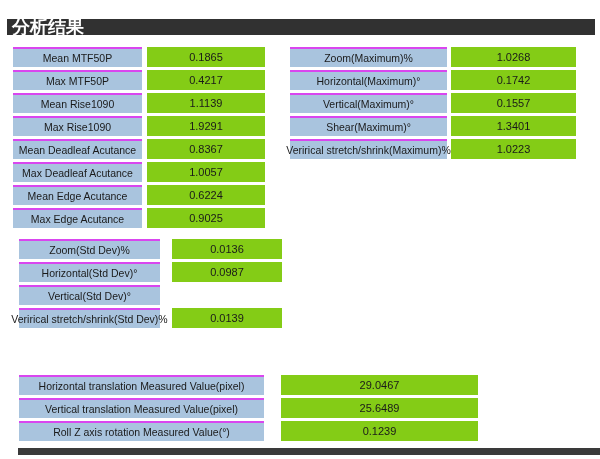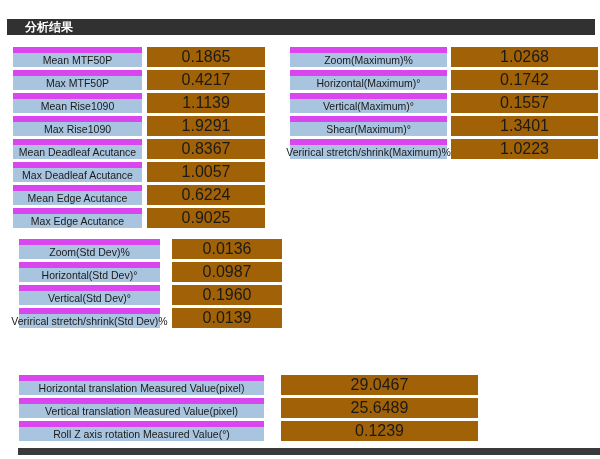--- a/index.html
+++ b/index.html
@@ -6,45 +6,45 @@
   #screen{
     position:relative;
     width:600px;height:459px;
     background:#ffffff;
     font-family:"Liberation Sans",sans-serif;
     overflow:hidden;
   }
   .panel-title{
     position:absolute;left:7px;top:19px;width:588px;height:16px;
     background:#313131;color:#ffffff;
-    font-size:12px;font-weight:bold;line-height:16px;
-    padding-left:18px;box-sizing:border-box;
+    font-size:18px;font-weight:bold;line-height:16px;
+    padding-left:5px;box-sizing:border-box;
     white-space:nowrap;
   }
   .group{position:absolute;}
   .metric-row{display:flex;height:20px;margin-bottom:3px;}
   .cell-label{
     background:#a9c4de;color:#1a1a1a;
     display:flex;align-items:center;justify-content:center;
     font-size:10.5px;white-space:nowrap;overflow:visible;
-    border-top:6px solid #d946ef;box-sizing:border-box;
+    border-top:2px solid #d946ef;box-sizing:border-box;
     flex:0 0 auto;
   }
   .cell-value{
-    background:#a16207;color:#1a1a1a;
+    background:#84cc16;color:#1a1a1a;
     display:flex;align-items:center;justify-content:center;
-    font-size:16px;white-space:nowrap;
+    font-size:11px;white-space:nowrap;
     flex:0 0 auto;
   }
   .g-left{left:13px;top:47px;}
   .g-left .cell-label{width:129px;margin-right:5px;}
   .g-left .cell-value{width:118px;}
   .g-right{left:290px;top:47px;}
   .g-right .cell-label{width:157px;margin-right:4px;}
-  .g-right .cell-value{width:147px;}
+  .g-right .cell-value{width:125px;}
   .g-std{left:19px;top:239px;}
   .g-std .cell-label{width:141px;margin-right:12px;}
   .g-std .cell-value{width:110px;}
   .g-meas{left:19px;top:375px;}
   .g-meas .cell-label{width:245px;margin-right:17px;}
   .g-meas .cell-value{width:197px;}
   .bottom-bar{
     position:absolute;left:18px;top:448px;width:582px;height:7px;
     background:#3a3a3a;
   }
@@ -131,21 +131,20 @@
     <div class="cell-value">0.0136</div>
   </div>
 
   <div class="metric-row">
     <div class="cell-label">Horizontal(Std Dev)°</div>
     <div class="cell-value">0.0987</div>
   </div>
 
   <div class="metric-row">
     <div class="cell-label">Vertical(Std Dev)°</div>
-    <div class="cell-value">0.1960</div>
   </div>
 
 
   <div class="metric-row">
     <div class="cell-label">Verirical stretch/shrink(Std Dev)%</div>
     <div class="cell-value">0.0139</div>
   </div>
 </div>
 
   <div class="group g-meas">

